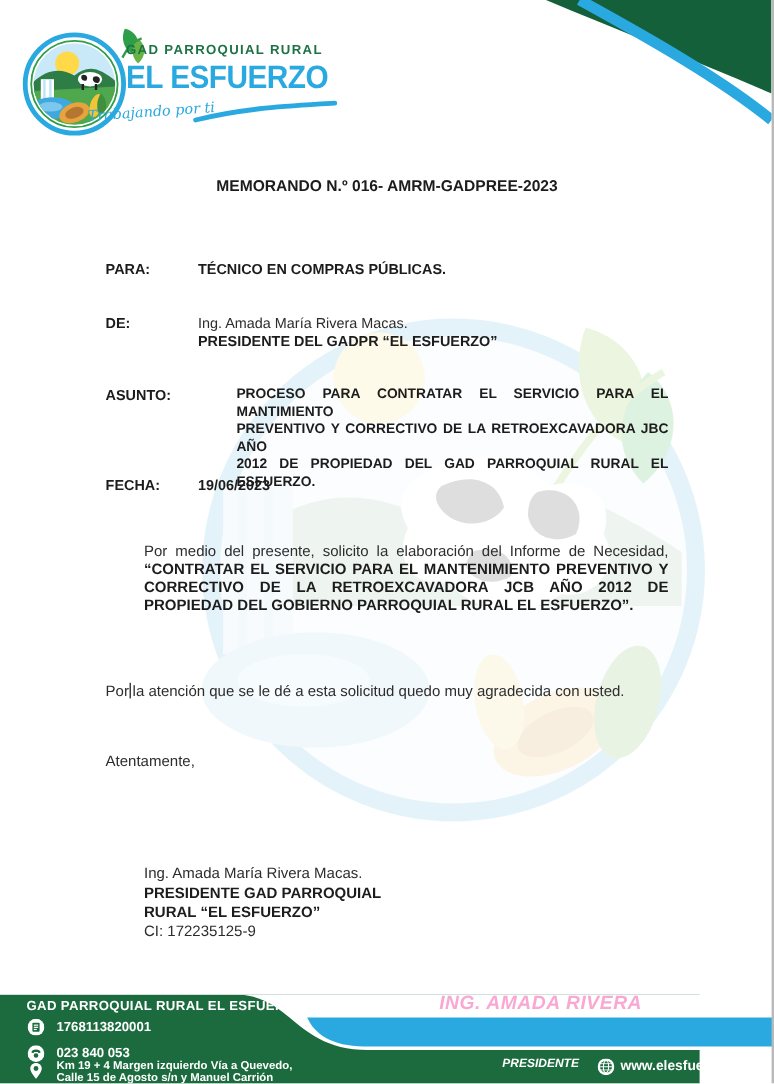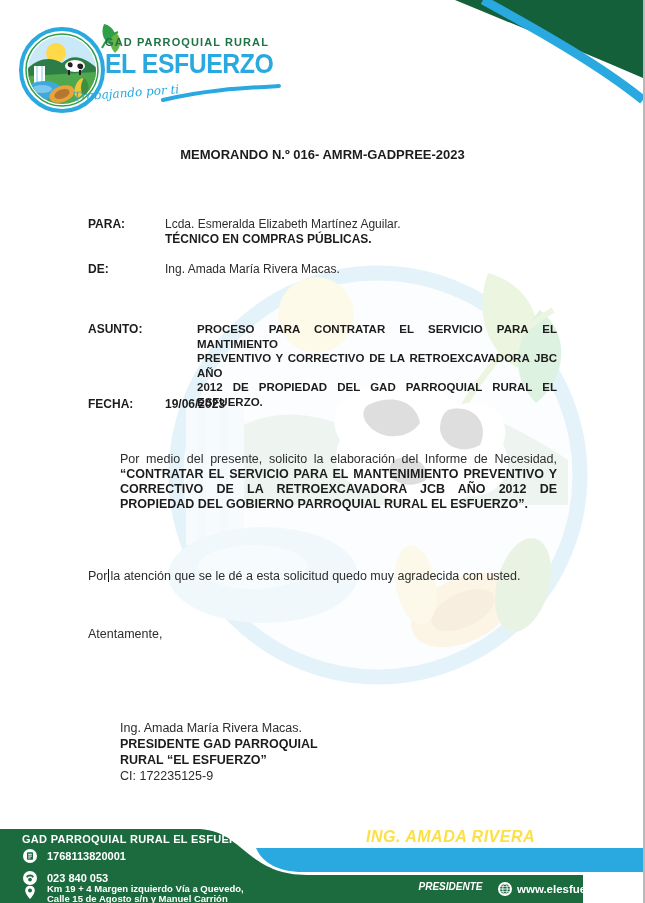--- a/index.html
+++ b/index.html
@@ -42,21 +42,21 @@
   .footer svg.bands { position:absolute; left:0; top:0; }
   .f-title { position:absolute; left:22px; top:4px; font-size:11px; font-weight:bold;
              color:#fff; letter-spacing:0.3px; }
   .f-row { position:absolute; left:47px; color:#fff; font-weight:bold; font-size:11px; }
   .f-ruc { top:21px; } .f-phone { top:43px; }
   .f-addr { top:55px; font-size:9.5px; line-height:10px; }
   .f-icon { position:absolute; left:23px; }
   .i-ruc { top:20px; } .i-phone { top:42px; } .i-pin { top:56px; }
   .president-band { position:absolute; left:256px; top:19px; width:389px; height:24px;
                     display:flex; flex-direction:column; align-items:center; justify-content:center; }
-  .president-name { font-size:16px; font-weight:bold; font-style:italic; color:#fde047;
+  .president-name { font-size:16px; font-weight:bold; font-style:italic; color:#f9a8d4;
                     letter-spacing:0.5px; line-height:15px; }
   .president-title { font-size:10px; font-weight:bold; font-style:italic; color:#fff; line-height:10px;margin-top:38px; }
   .website { position:absolute; left:498px; top:53px; display:flex; align-items:center; gap:5px;
              color:#fff; font-weight:bold; font-size:11.5px; }
   .page-edge { position:absolute; right:0; top:0; width:2px; height:903px; background:#b9b9b9; }
 </style>
 </head>
 <body>
 
 <div class="logo-wrap">
@@ -135,29 +135,29 @@
   <ellipse cx="365" cy="330" rx="26" ry="48" transform="rotate(15 365 330)" fill="#7CB85C"></ellipse>
   <ellipse cx="258" cy="330" rx="20" ry="40" transform="rotate(-10 258 330)" fill="#F2DC8A"></ellipse>
 </svg>
 
 <div>
   <div class="memo-title">MEMORANDO N.º 016- AMRM-GADPREE-2023</div>
 
   <div class="field-row row-para">
     <div class="field-label">PARA:</div>
     <div class="field-value">
-      <div>Lcda. Esmeralda Elizabeth Martínez Aguilar.</div>
       <div class="b">TÉCNICO EN COMPRAS PÚBLICAS.</div>
     </div>
   </div>
 
   <div class="field-row row-de">
     <div class="field-label">DE:</div>
     <div class="field-value">
       <div>Ing. Amada María Rivera Macas.</div>
+      <div class="b">PRESIDENTE DEL GADPR “EL ESFUERZO”</div>
     </div>
   </div>
 
   <div class="field-row row-asunto">
     <div class="field-label">ASUNTO:</div>
     <div class="field-value asunto-lines">
         <div class="jline b">PROCESO PARA CONTRATAR EL SERVICIO PARA EL MANTIMIENTO</div>
         <div class="jline b">PREVENTIVO Y CORRECTIVO DE LA RETROEXCAVADORA JBC AÑO</div>
         <div class="jline b">2012 DE PROPIEDAD DEL GAD PARROQUIAL RURAL EL ESFUERZO.</div>
       </div>

